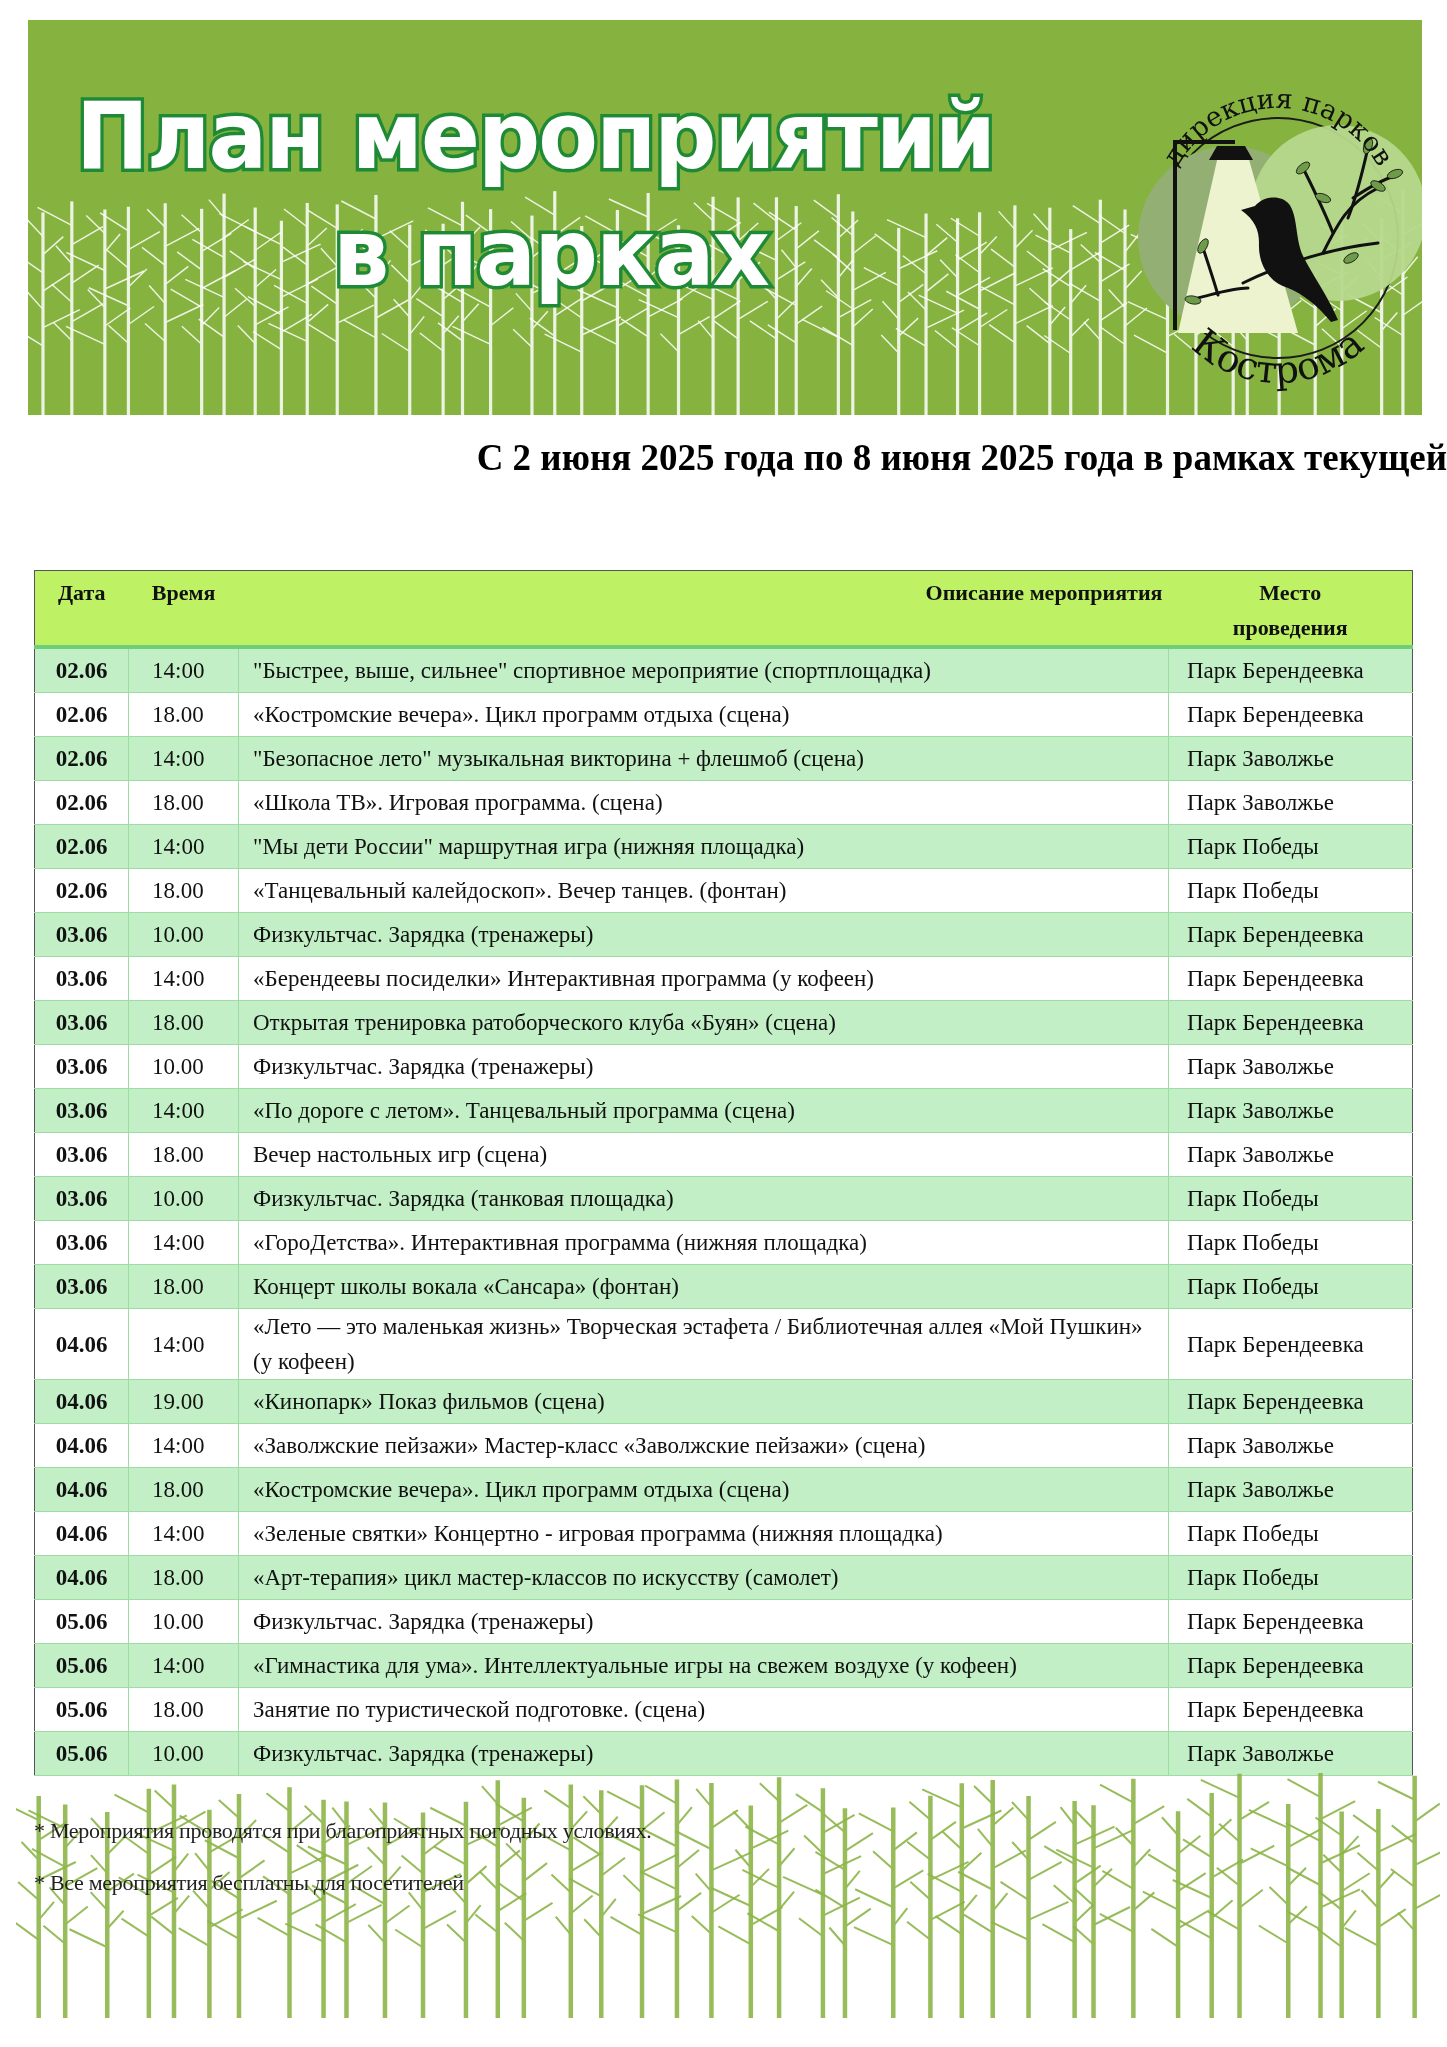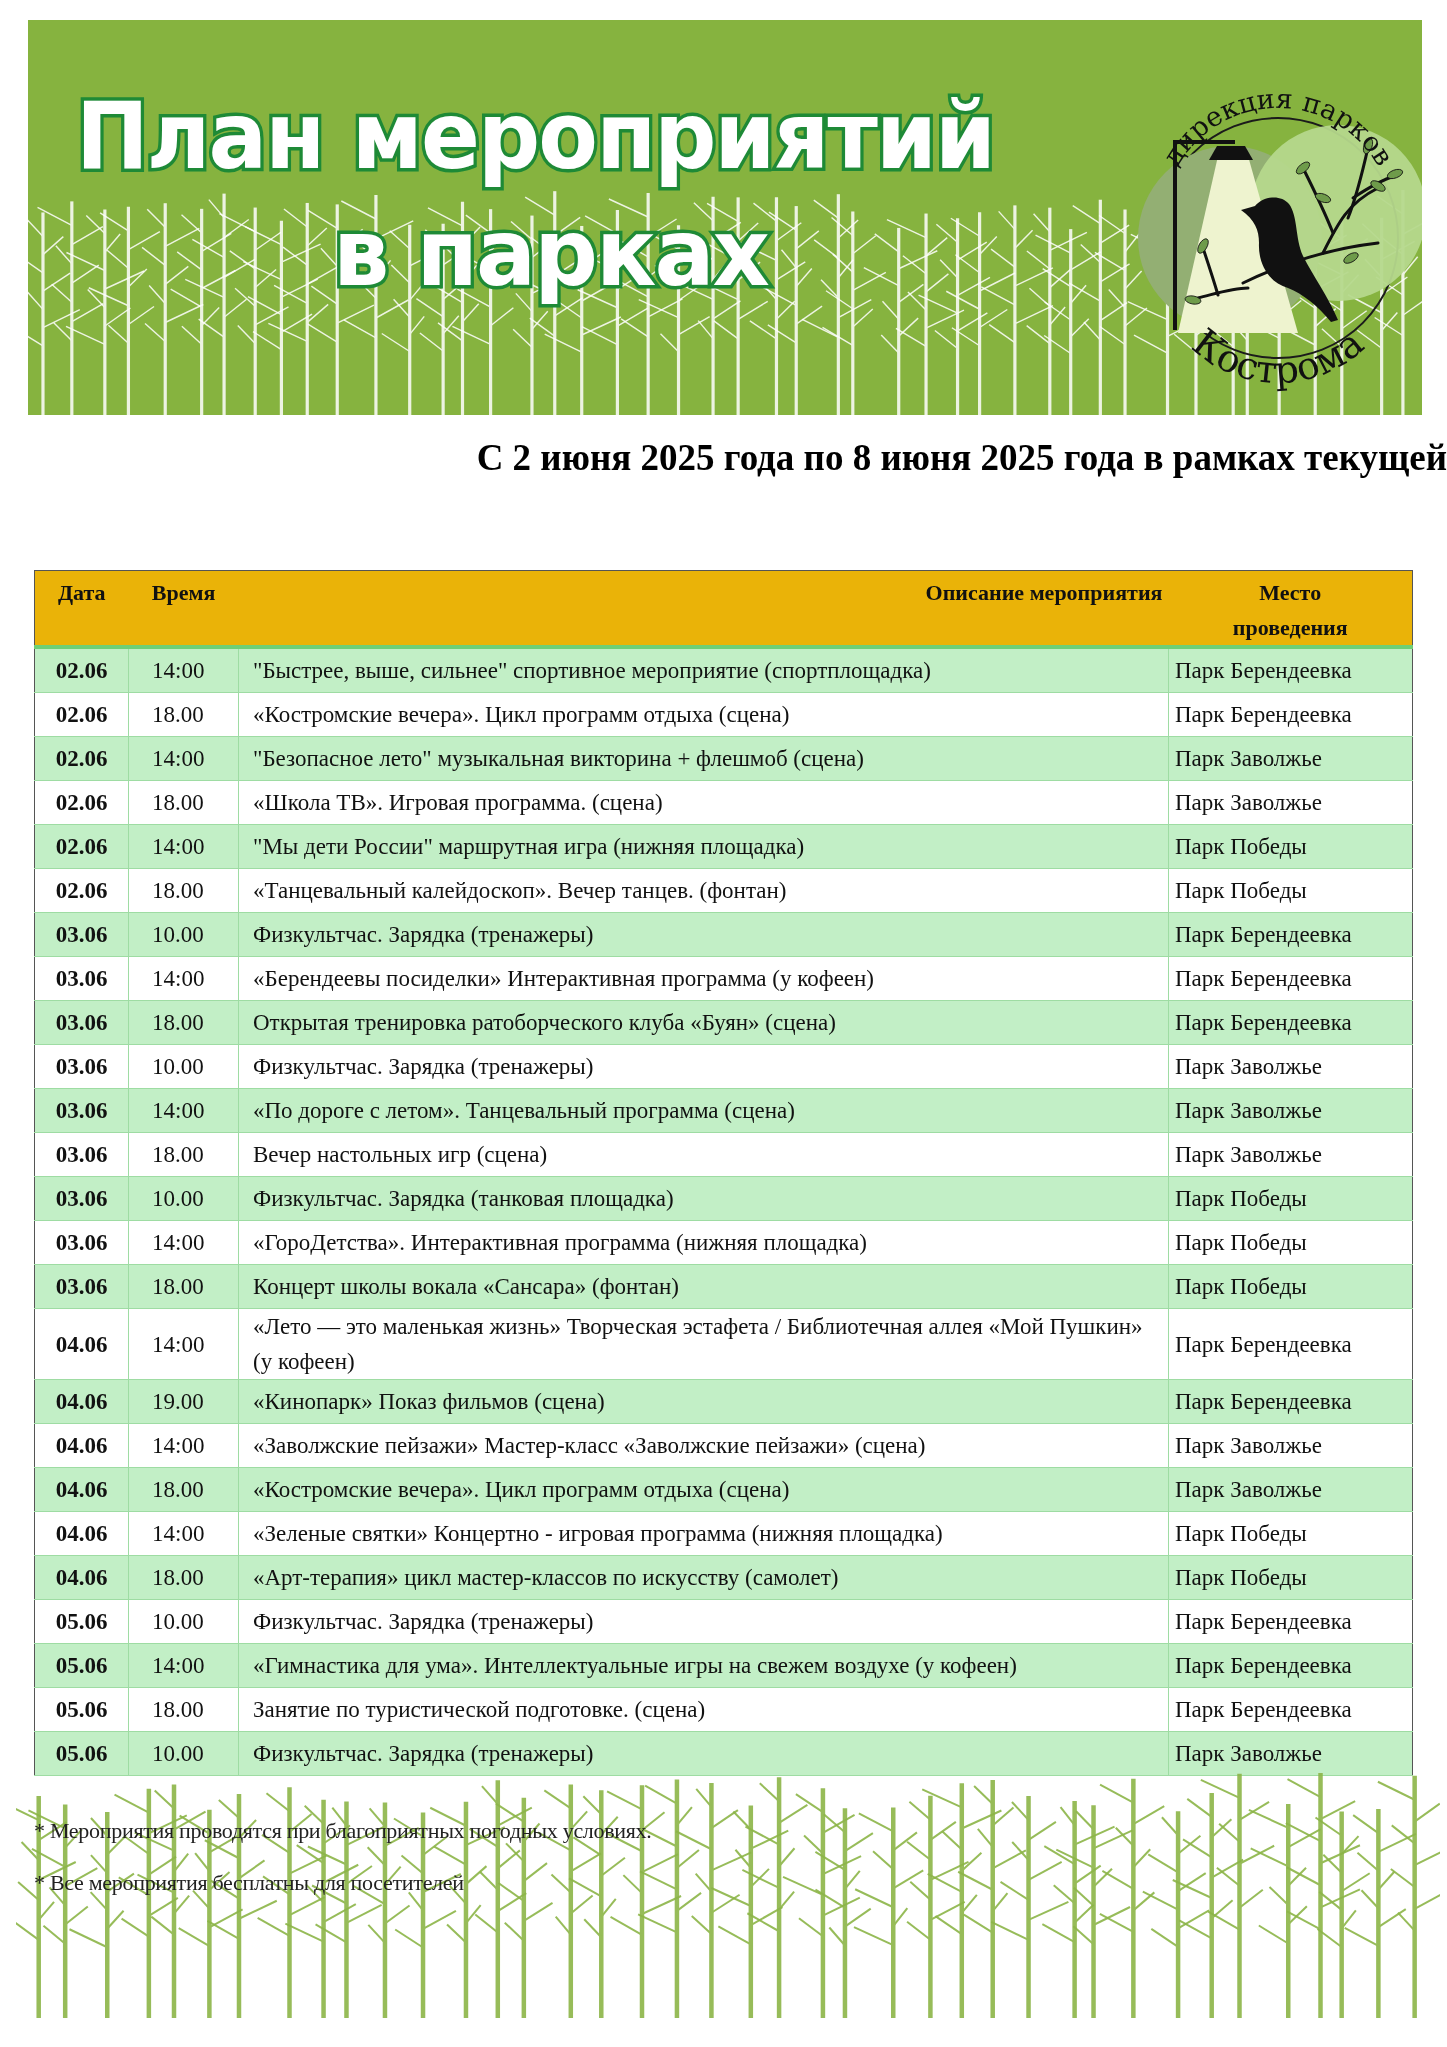--- a/index.html
+++ b/index.html
@@ -22,33 +22,33 @@
   
   .schedule { position: absolute; left: 34px; top: 570px; width: 1378px;
               border-collapse: collapse; table-layout: fixed;
               font-family: "Liberation Serif", serif; font-size: 23px; }
   .schedule col.c-date { width: 94px; }
   .schedule col.c-time { width: 110px; }
   .schedule col.c-desc { width: 930px; }
   .schedule col.c-place { width: 244px; }
   .schedule thead th { font-weight: bold; font-size: 22px; text-align: center; vertical-align: top;
                        padding: 4px 6px 0 6px; height: 70px; line-height: 35px;
-                       border-bottom: 4px solid #6fcf76; background: #eab308; }
+                       border-bottom: 4px solid #6fcf76; background: #bef264; }
   .schedule thead th.h-desc { text-align: right; }
   .schedule thead tr { border-top: 1.5px solid #555; }
   .schedule { border-left: 1.5px solid #555; border-right: 1.5px solid #555; }
   .schedule tbody td { height: 43px; padding: 0 12px; border-right: 1px solid #9edca3;
                        border-bottom: 1px solid #9edca3; vertical-align: middle; line-height: 35px; }
   .schedule tbody td:last-child { border-right: none; }
   .schedule tbody tr.alt td { background: #c2efc6; }
   .schedule tbody tr.plain td { background: #ffffff; }
   .schedule td.date { font-weight: bold; text-align: center; padding-left: 12px; }
   .schedule td.time { padding-left: 23px; }
   .schedule td.desc { padding-left: 14px; }
-  .schedule td.place { padding-left: 6px; white-space: nowrap; }
+  .schedule td.place { padding-left: 18px; white-space: nowrap; }
   .schedule tr.tall td { height: 70px; }
 
   
   .footer { position: absolute; left: 16px; top: 1768px; width: 1424px; height: 250px; overflow: hidden; }
   .footer-trees { position: absolute; left: 0; top: 0; width: 100%; height: 100%; }
   .notes { position: absolute; left: 34px; top: 1818px; font-family: "Liberation Serif", serif;
            font-size: 22px; color: #222; letter-spacing: -0.3px; }
   .notes div { margin-bottom: 26px; }
 </style>
 </head>

